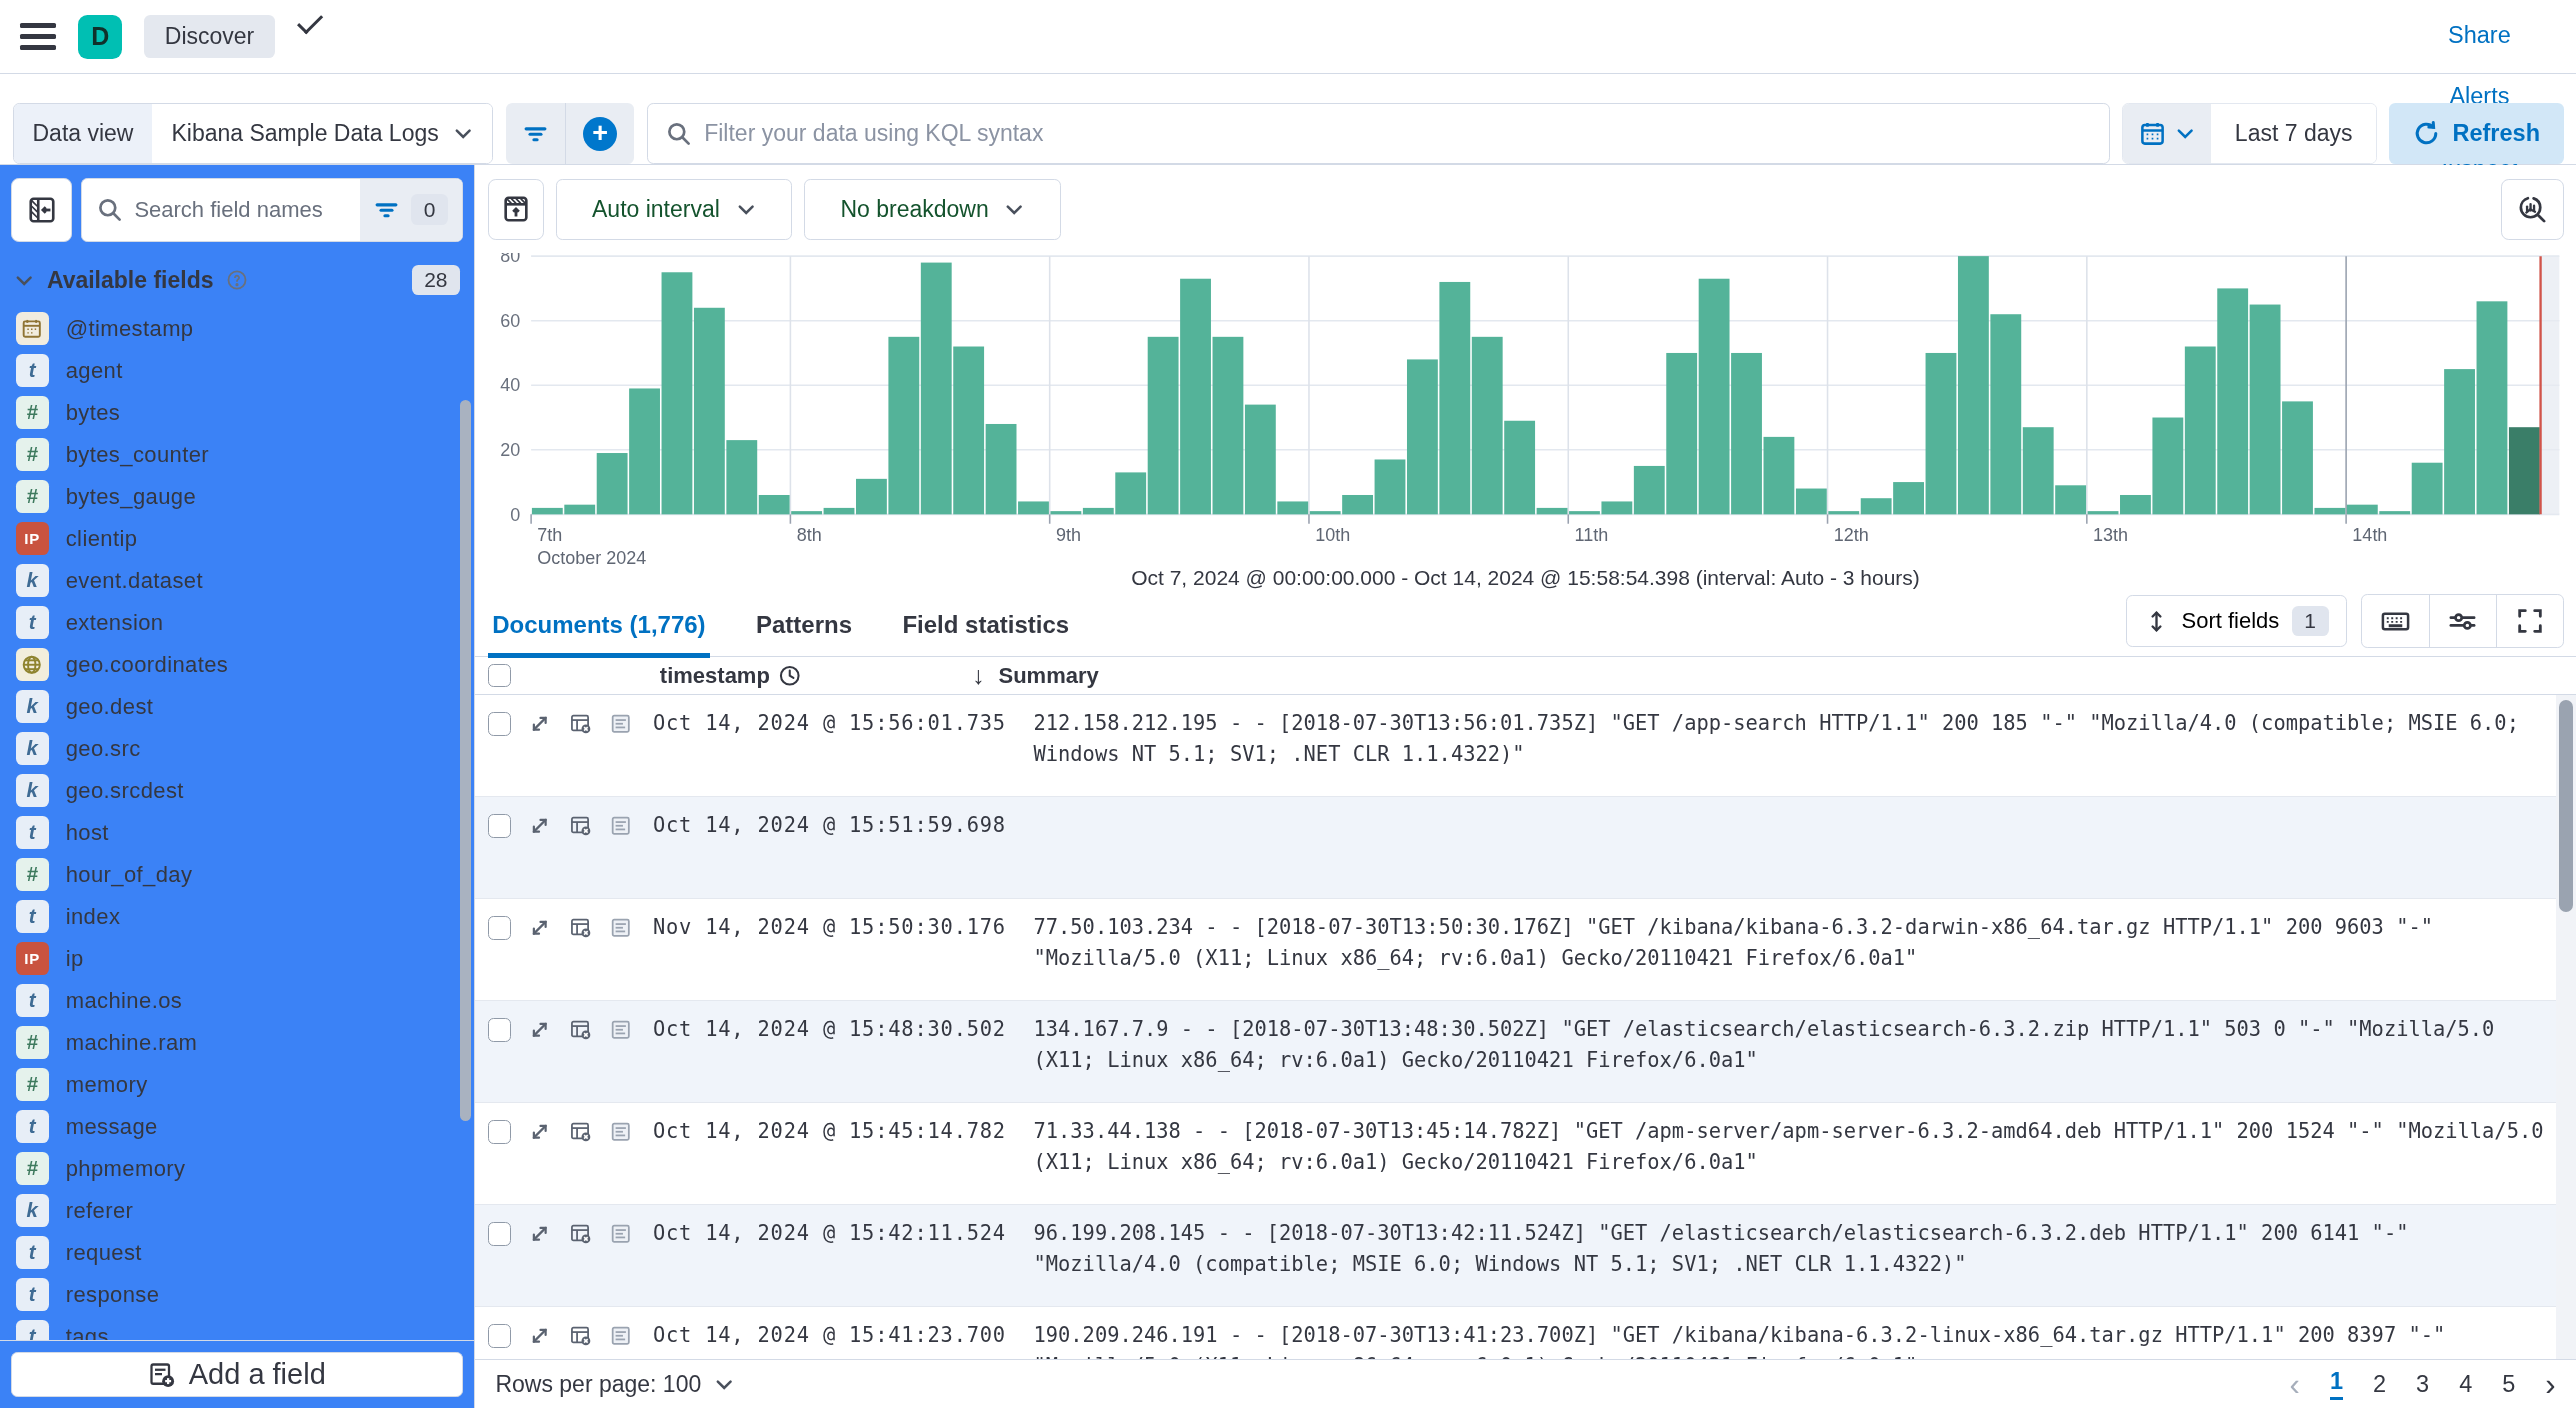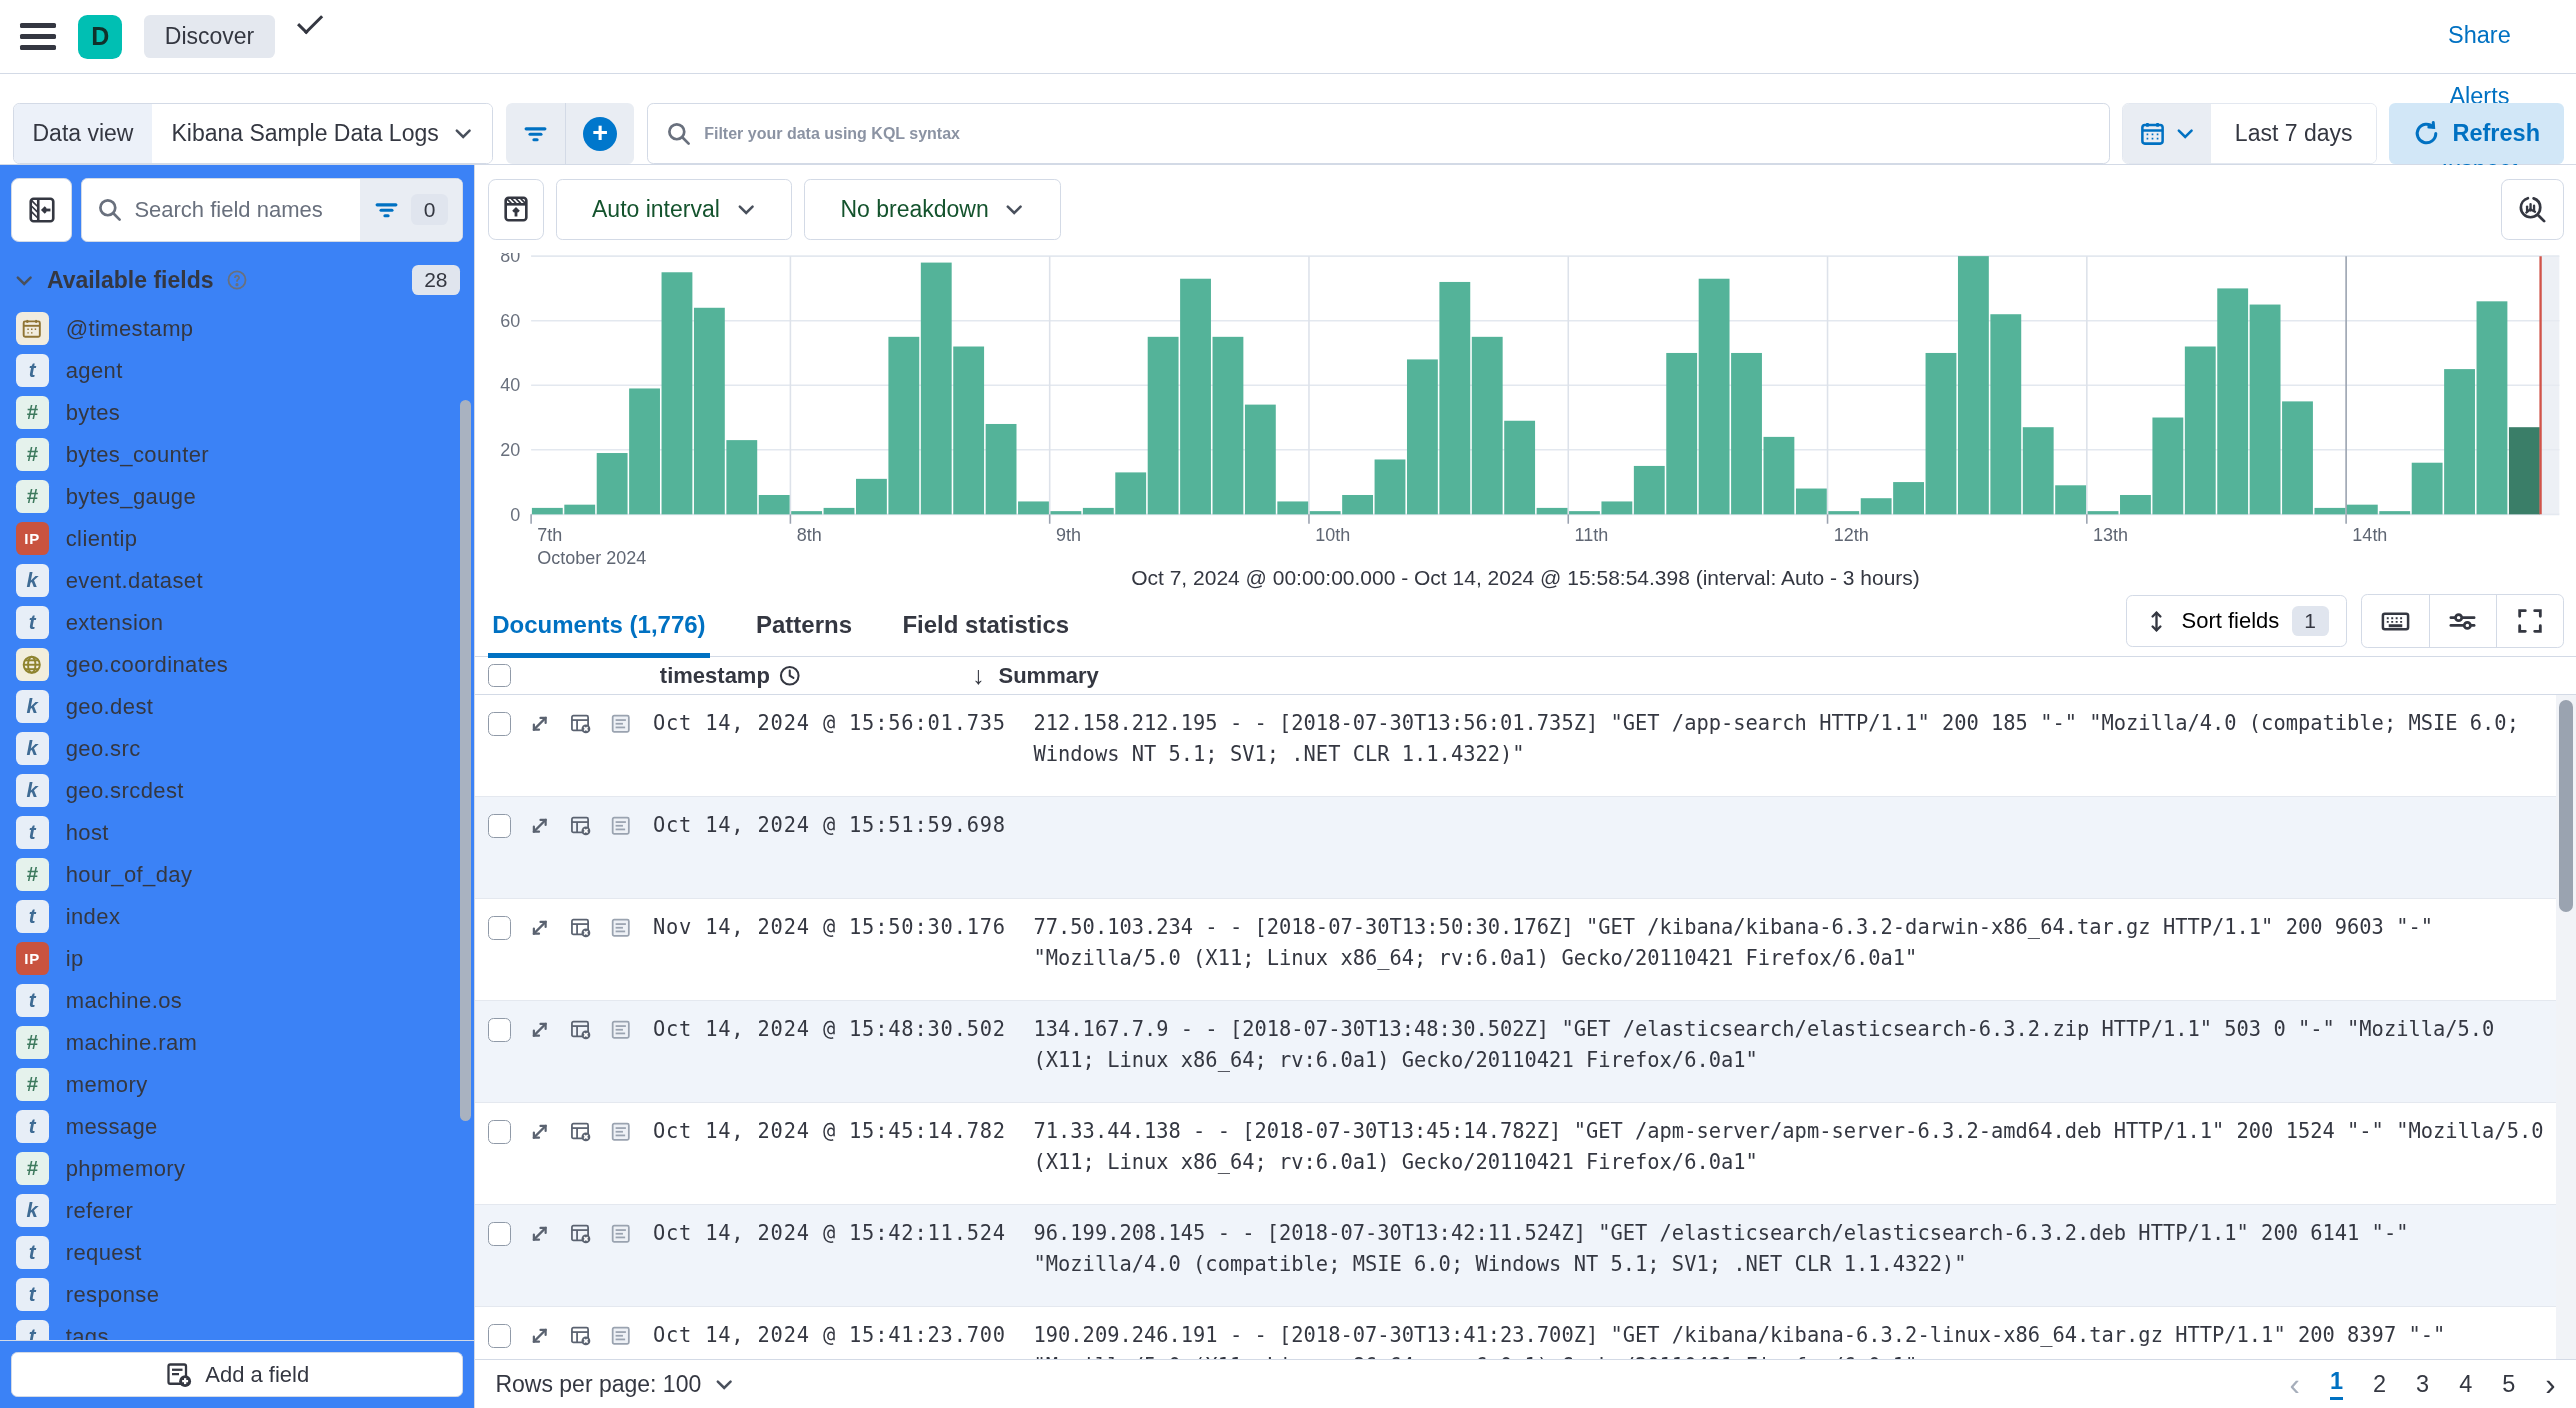--- a/index.html
+++ b/index.html
@@ -28,21 +28,21 @@
   .dv-group { display:flex; align-items:stretch; border:1.6px solid #D3DAE6; border-radius:6.3px; overflow:hidden; height:61px; }
   .dv-label { background:#ECF1F9; display:flex; align-items:center; padding:0 19px; font-size:23px; }
   .dv-value { background:#fff; display:flex; align-items:center; gap:14px; padding:0 19px; font-size:23px; font-weight:500; cursor:pointer; }
   .filter-group { display:flex; align-items:center; background:#E9EDF3; border-radius:6.3px; height:61px; }
   .filter-group .seg { padding:0 17px; display:flex; align-items:center; height:100%; cursor:pointer; }
   .filter-group .divider { width:1.6px; background:#D3DAE6; height:100%; }
   .pluscircle { width:34px; height:34px; border-radius:50%; background:#0077CC; color:#fff; font-size:27px;
     display:flex; align-items:center; justify-content:center; font-weight:bold; }
   .kql { flex:1; height:61px; background:#fff; border:1.6px solid #D3DAE6; border-radius:6.3px;
     display:flex; align-items:center; padding:0 17px; gap:12.5px; }
-  .kql input { border:none; outline:none; flex:1; font-size:16px; color:#1d4ed8; font-family:inherit;font-weight:bold; }
+  .kql input { border:none; outline:none; flex:1; font-size:23px; color:#1d4ed8; font-family:inherit; }
   .kql input::placeholder { color:#8b93a3; }
   .date-group { display:flex; align-items:stretch; border-radius:6.3px; overflow:hidden; height:61px; border:1.6px solid #E3E8F0; }
   .date-cal { background:#E9EDF3; display:flex; align-items:center; gap:9.4px; padding:0 15.7px; cursor:pointer; }
   .date-text { background:#fff; display:flex; align-items:center; padding:0 23.5px; font-size:23px; cursor:pointer; }
   .refreshbtn { background:#D2E7F7; color:#0071C2; border:none; border-radius:6.3px; height:61px;
     padding:0 23.5px; font-size:23.5px; font-weight:600; display:flex; align-items:center; gap:12.5px; cursor:pointer; }
 
   
   .content { display:flex; height:1243px; }
   .sidebar { width:475px; background:#3b82f6; border-right:1.6px solid #D3DAE6; position:relative; display:flex; flex-direction:column; }
@@ -67,21 +67,21 @@
   .fname { font-size:22px; color:#343741; letter-spacing:0.4px; }
   .t-text    { background:#E7EEF7; color:#3E6B94; }
   .t-keyword { background:#E7EEF7; color:#3E6B94; }
   .t-number  { background:#E5F2EC; color:#3E7A5E; }
   .t-ip      { background:#C9533F; color:#fff; font-style:normal; font-size:15px; letter-spacing:0.8px; }
   .t-date    { background:#F1ECDF; color:#8F7434; }
   .t-geo     { background:#F2EEDC; color:#8F842F; }
   .sb-scroll { position:absolute; right:3.1px; top:235px; width:11px; height:721px; background:#A9B2C0; border-radius:5.5px; }
   .sb-foot { border-top:1.6px solid #D3DAE6; padding:11px; }
   .addfield { width:100%; height:45px; background:#fff; border:1.6px solid #D3DAE6; border-radius:6.3px;
-    display:flex; align-items:center; justify-content:center; gap:12.5px; font-size:22px; color:#343741; cursor:pointer; }
+    display:flex; align-items:center; justify-content:center; gap:12.5px; font-size:29px; color:#343741; cursor:pointer; }
 
   
   .hist-controls { height:88px; display:flex; align-items:center; gap:12.5px; padding:0 12.5px; }
   .iconbtn { height:61px; width:56px; background:#fff; border:1.6px solid #D3DAE6; border-radius:7.8px;
     display:flex; align-items:center; justify-content:center; cursor:pointer; }
   .selbtn { height:61px; background:#fff; border:1.6px solid #D3DAE6; border-radius:6.3px; padding:0 35px;
     display:flex; align-items:center; gap:15.7px; font-size:23px; color:#14532d; cursor:pointer; }
   .chart-wrap { height:313px; position:relative; }
   .subtitle { height:33px; text-align:center; font-size:21px; color:#343741; }
 

